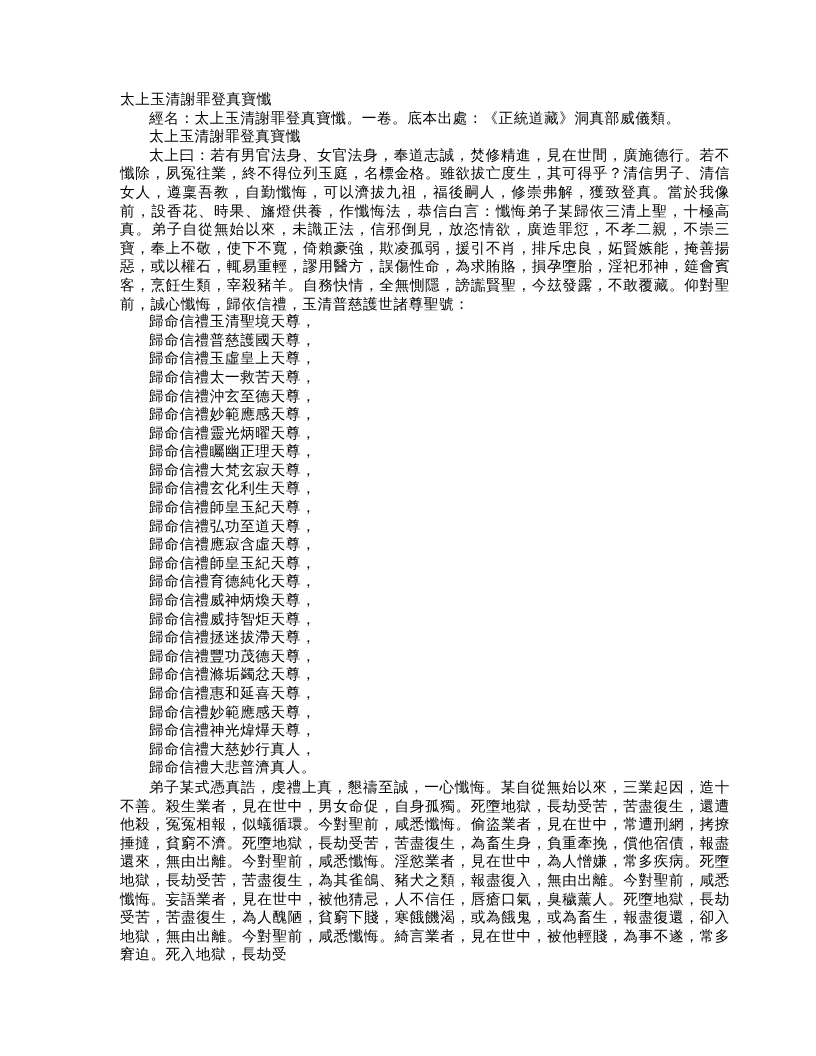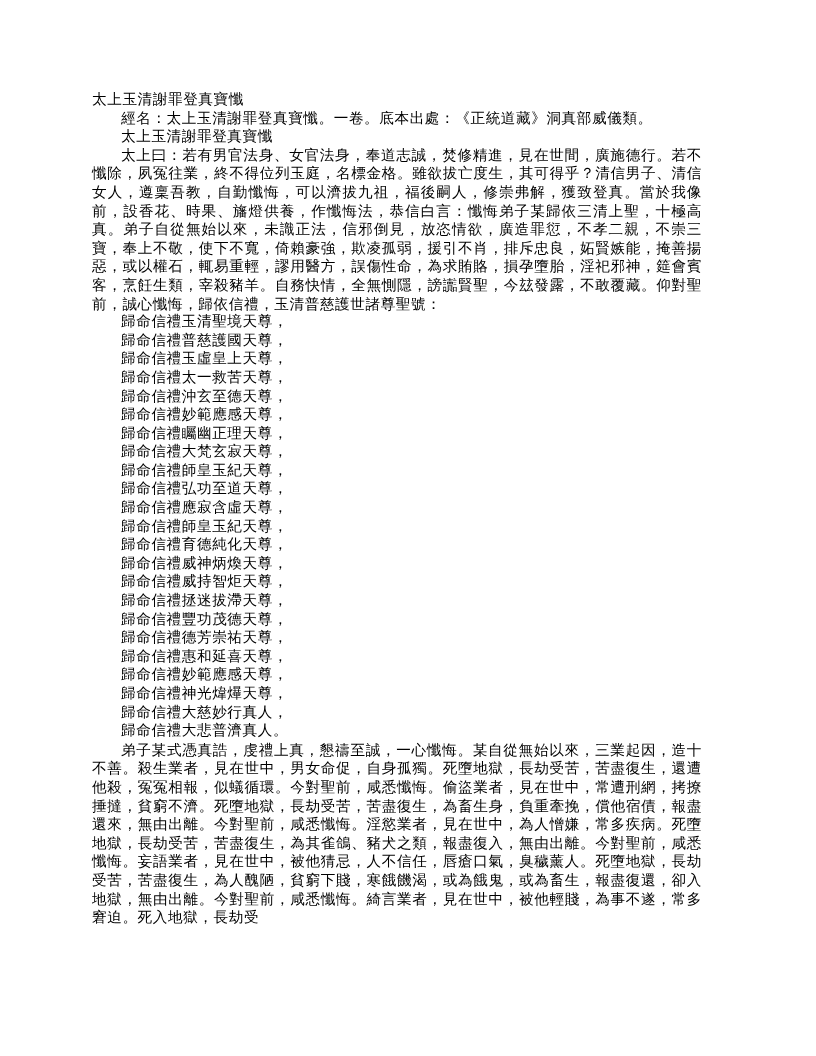--- a/index.html
+++ b/index.html
@@ -10,21 +10,21 @@
     body {
       width: 816px;
       height: 1056px;
       position: relative;
       overflow: hidden;
       font-family: "DejaVu Serif", "Liberation Serif", serif;
       color: #000000;
     }
     .page {
       position: absolute;
-      left: 92px;
+      left: 120px;
       top: 90px;
       width: 610px;
       font-size: 14.6px;
       line-height: 18.6px;
       letter-spacing: 0.6px;
       text-align: justify;
       text-justify: inter-character;
     }
     .line {
       margin: 0;
@@ -44,32 +44,34 @@
   <p class="line indent">太上玉清謝罪登真寶懺</p>
   <p class="line indent">太上曰：若有男官法身、女官法身，奉道志誠，焚修精進，見在世間，廣施德行。若不懺除，夙冤往業，終不得位列玉庭，名標金格。雖欲拔亡度生，其可得乎？清信男子、清信女人，遵稟吾教，自勤懺悔，可以濟拔九祖，福後嗣人，修崇弗解，獲致登真。當於我像前，設香花、時果、旛燈供養，作懺悔法，恭信白言：懺悔弟子某歸依三清上聖，十極高真。弟子自從無始以來，未識正法，信邪倒見，放恣情欲，廣造罪愆，不孝二親，不崇三寶，奉上不敬，使下不寬，倚賴豪強，欺凌孤弱，援引不肖，排斥忠良，妬賢嫉能，掩善揚惡，或以權石，輒易重輕，謬用醫方，誤傷性命，為求賄賂，損孕墮胎，淫祀邪神，筵會賓客，烹飪生類，宰殺豬羊。自務快情，全無惻隱，謗讟賢聖，今玆發露，不敢覆藏。仰對聖前，誠心懺悔，歸依信禮，玉清普慈護世諸尊聖號：</p>
 
   <div class="litany">
     <p class="line">歸命信禮玉清聖境天尊，</p>
     <p class="line">歸命信禮普慈護國天尊，</p>
     <p class="line">歸命信禮玉虛皇上天尊，</p>
     <p class="line">歸命信禮太一救苦天尊，</p>
     <p class="line">歸命信禮沖玄至德天尊，</p>
     <p class="line">歸命信禮妙範應感天尊，</p>
+    <p class="line">歸命信禮靈光炳曜天尊，</p>
     <p class="line">歸命信禮矚幽正理天尊，</p>
     <p class="line">歸命信禮大梵玄寂天尊，</p>
+    <p class="line">歸命信禮玄化利生天尊，</p>
     <p class="line">歸命信禮師皇玉紀天尊，</p>
     <p class="line">歸命信禮弘功至道天尊，</p>
     <p class="line">歸命信禮應寂含虛天尊，</p>
     <p class="line">歸命信禮師皇玉紀天尊，</p>
     <p class="line">歸命信禮育德純化天尊，</p>
     <p class="line">歸命信禮威神炳煥天尊，</p>
     <p class="line">歸命信禮威持智炬天尊，</p>
     <p class="line">歸命信禮拯迷拔滯天尊，</p>
     <p class="line">歸命信禮豐功茂德天尊，</p>
-    <p class="line">歸命信禮德芳崇祐天尊，</p>
+    <p class="line">歸命信禮滌垢蠲忿天尊，</p>
     <p class="line">歸命信禮惠和延喜天尊，</p>
     <p class="line">歸命信禮妙範應感天尊，</p>
     <p class="line">歸命信禮神光煒爗天尊，</p>
     <p class="line">歸命信禮大慈妙行真人，</p>
     <p class="line">歸命信禮大悲普濟真人。</p>
   </div>
 
   <p class="line indent">弟子某式憑真誥，虔禮上真，懇禱至誠，一心懺悔。某自從無始以來，三業起因，造十不善。殺生業者，見在世中，男女命促，自身孤獨。死墮地獄，長劫受苦，苦盡復生，還遭他殺，冤冤相報，似蟻循環。今對聖前，咸悉懺悔。偷盜業者，見在世中，常遭刑網，拷撩捶撻，貧窮不濟。死墮地獄，長劫受苦，苦盡復生，為畜生身，負重牽挽，償他宿債，報盡還來，無由出離。今對聖前，咸悉懺悔。淫慾業者，見在世中，為人憎嫌，常多疾病。死墮地獄，長劫受苦，苦盡復生，為其雀鴿、豬犬之類，報盡復入，無由出離。今對聖前，咸悉懺悔。妄語業者，見在世中，被他猜忌，人不信任，唇瘡口氣，臭穢薰人。死墮地獄，長劫受苦，苦盡復生，為人醜陋，貧窮下賤，寒餓饑渴，或為餓鬼，或為畜生，報盡復還，卻入地獄，無由出離。今對聖前，咸悉懺悔。綺言業者，見在世中，被他輕賤，為事不遂，常多窘迫。死入地獄，長劫受</p>
 </div>
 

